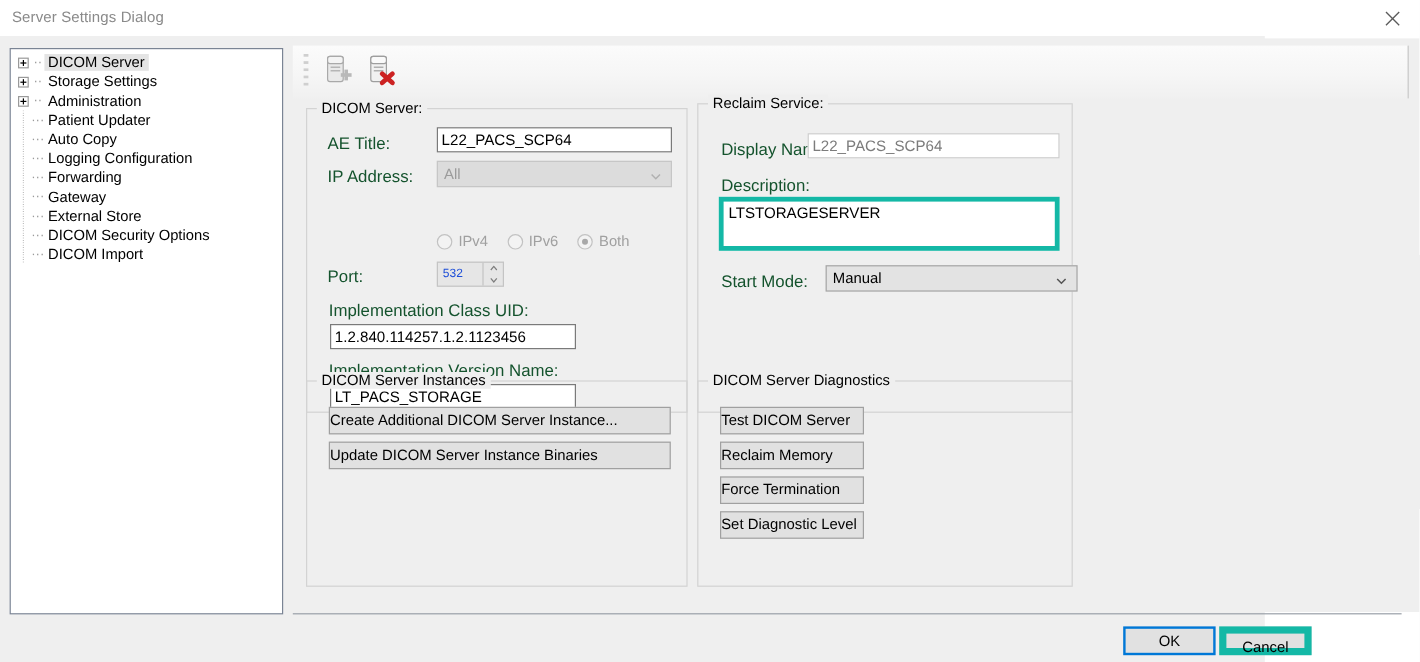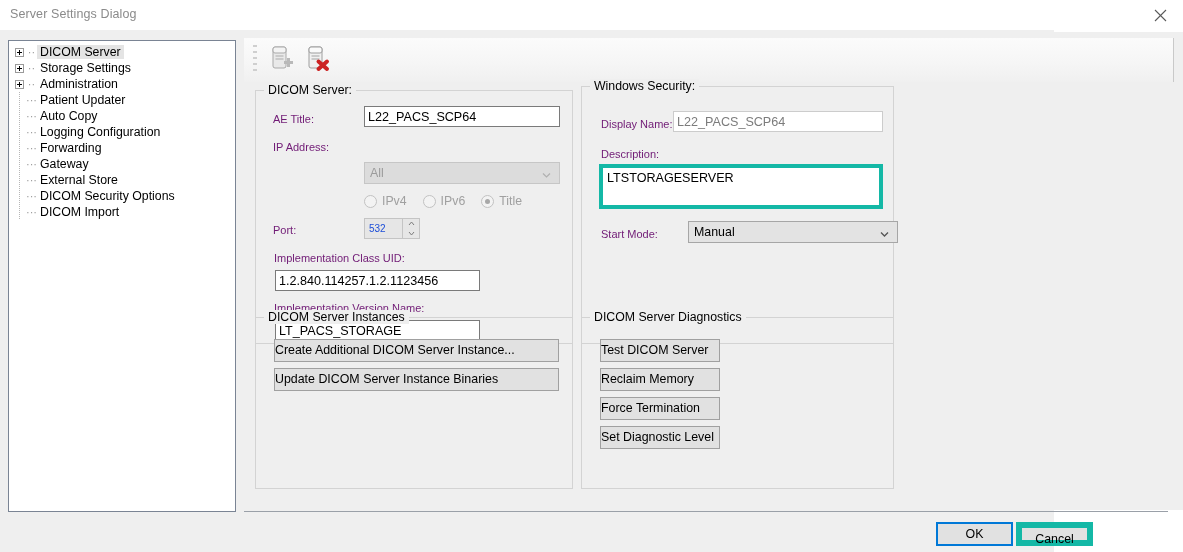--- a/index.html
+++ b/index.html
@@ -125,21 +125,21 @@
     white-space: nowrap;
   }
   #grp-dicom-server   { left: 11px;  top: 58px;  width: 318px; height: 254px; }
   #grp-windows-service{ left: 337px; top: 54px;  width: 313px; height: 258px; }
   #grp-instances      { left: 11px;  top: 285px; width: 318px; height: 172px; }
   #grp-diagnostics    { left: 337px; top: 285px; width: 313px; height: 172px; }
 
   
   .lbl {
     position: absolute;
-    font-size: 11px; color: #701a75;
+    font-size: 14px; color: #14532d;
     white-space: nowrap;
     line-height: 14px;
   }
   .txt {
     position: absolute;
     border: 1px solid #7a7a7a;
     background: #ffffff;
     font-family: "Liberation Sans", sans-serif;
     font-size: 12.6px; color: #000;
     padding: 0 3px;
@@ -154,21 +154,21 @@
   .combo {
     position: absolute;
     height: 22px;
     border: 1px solid #a6a6a6;
     background: #e3e3e3;
     font-size: 12.4px;
     color: #000;
     display: flex; align-items: center;
     padding-left: 5px;
   }
-  .combo.disabled { color: #9b9b9b; background: #dcdcdc; border-color: #c6c6c6; margin-top: 28px; }
+  .combo.disabled { color: #9b9b9b; background: #dcdcdc; border-color: #c6c6c6; }
   .combo .chev {
     position: absolute; right: 8px; top: 50%;
     transform: translateY(-50%);
     width: 9px; height: 9px;
   }
   .textarea {
     position: absolute;
     border: 4px solid #14b8a6;
     background: #fff;
     font-size: 12.6px; color: #000;
@@ -384,21 +384,21 @@
           <span class="radio">
             <span class="dot"></span>
             <span class="rlabel">IPv4</span>
           </span>
           <span class="radio">
             <span class="dot"></span>
             <span class="rlabel">IPv6</span>
           </span>
           <span class="radio checked">
             <span class="dot"></span>
-            <span class="rlabel">Title</span>
+            <span class="rlabel">Both</span>
           </span>
         </div>
 
       <div class="lbl" style="left:17px; top:132px;">Port:</div>
       <div class="spin" style="left:108px; top:127px;">
         <span class="sval">532</span>
         <div class="sbtns">
           <div>
             <svg width="7" height="5" viewBox="0 0 7 5">
                 <polyline points="1,4 3.5,1 6,4" fill="none" stroke="#7d7d7d" stroke-width="1"></polyline>
@@ -413,21 +413,21 @@
       </div>
 
       <div class="lbl" style="left:18px; top:160px;">Implementation Class UID:</div>
       <input class="txt" style="left: 19px; top: 179px; width: 205px;" id="impl-class-uid-input" value="1.2.840.114257.1.2.1123456">
 
       <div class="lbl" style="left:18px; top:210px;">Implementation Version Name:</div>
       <input class="txt" style="left: 19px; top: 229px; width: 205px;" id="impl-version-name-input" value="LT_PACS_STORAGE">
     </div>
 
     <div class="group" id="grp-windows-service">
-      <div class="group-title">Windows Security:</div>
+      <div class="group-title">Reclaim Service:</div>
 
       <div class="lbl" style="left:19px; top:30px;">Display Name:</div>
       <input class="txt readonly" style="left: 91px; top: 24px; width: 210px;" id="display-name-input" readonly="" value="L22_PACS_SCP64">
 
       <div class="lbl" style="left:19px; top:60px;">Description:</div>
       <textarea class="textarea" style="left: 17px; top: 77px; width: 284px; height: 45px;" id="description-input">LTSTORAGESERVER</textarea>
 
       <div class="lbl" style="left:19px; top:140px;">Start Mode:</div>
       <div class="combo" style="left:74px; top:134px; width:210px;margin-left:32px;">
         <span>Manual</span>

